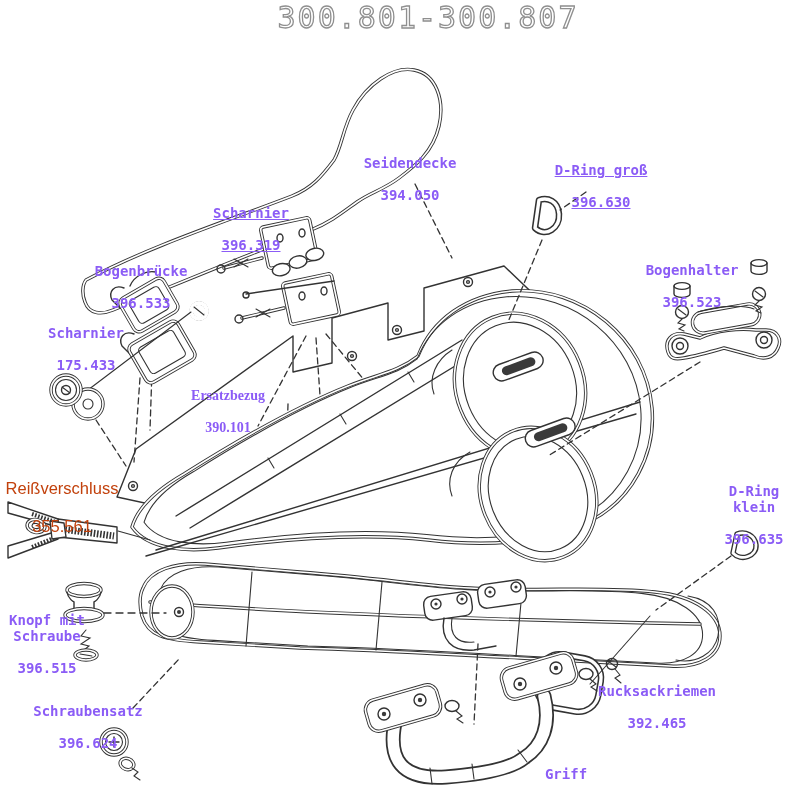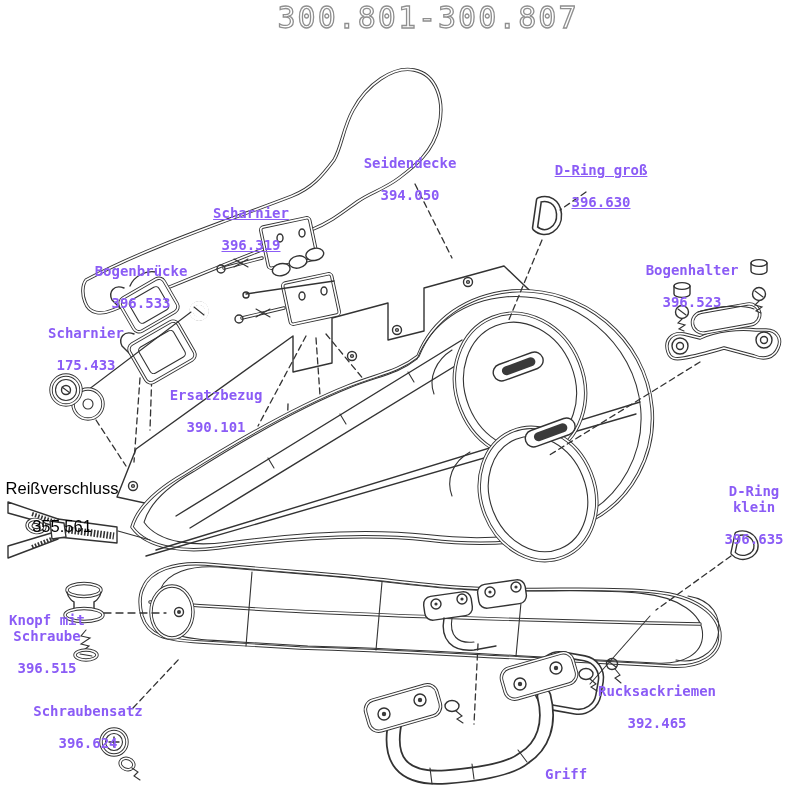--- a/index.html
+++ b/index.html
@@ -5,21 +5,21 @@
   html,body{margin:0;padding:0;background:#fff;}
   #stage{position:relative;width:800px;height:792px;background:#fff;overflow:hidden;
          font-family:"DejaVu Sans Mono",monospace;}
   #art{position:absolute;left:0;top:0;}
   .title{position:absolute;top:0px;left:428px;transform:translateX(-50%);
          font:400 30px "DejaVu Sans Mono",monospace;letter-spacing:2px;
          color:#fff;-webkit-text-stroke:1.3px #8f8f8f;white-space:nowrap;}
   .label{position:absolute;transform:translateX(-50%);text-align:center;
          font:bold 14px "DejaVu Sans Mono",monospace;color:#8b5cf6;
          line-height:1.14;white-space:pre-line;}
-  .label--sans{font:400 16.5px "Liberation Sans",sans-serif;color:#000000;}
+  .label--sans{font:400 16.5px "Liberation Sans",sans-serif;color:#c2410c;}
   
   .s{stroke:#333;fill:none;stroke-width:1.4;stroke-linecap:round;stroke-linejoin:round}
   .sf{stroke:#333;fill:#fff;stroke-width:1.4;stroke-linejoin:round}
   .t1{stroke:#333;fill:#fff;stroke-width:3.4;stroke-linejoin:round}
   .t1n{stroke:#333;fill:none;stroke-width:3.4;stroke-linecap:round}
   .t2{stroke:#fff;fill:none;stroke-width:1.6;stroke-linecap:round}
   .thin{stroke:#333;fill:none;stroke-width:1.1;stroke-linecap:round}
   .dash{stroke:#333;fill:none;stroke-width:1.3;stroke-dasharray:6 4;stroke-linecap:round}
   .ring1{stroke:#333;fill:none;stroke-width:6.5;stroke-linejoin:round}
   .ring2{stroke:#fff;fill:none;stroke-width:3.4;stroke-linejoin:round}
@@ -358,21 +358,21 @@
     <div>396.533</div>
   </div>
   <div class="label" style="left:692px;top:247px;">
     <div>Bogenhalter</div>
     <div>396.523</div>
   </div>
   <div class="label" style="left:86px;top:310px;">
     <div>Scharnier</div>
     <div>175.433</div>
   </div>
-  <div class="label" style="left:216px;top:372px;">
+  <div class="label" style="left:228px;top:372px;font-family:Liberation Serif, serif;">
     <div>Ersatzbezug</div>
     <div>390.101</div>
   </div>
   <div class="label label--sans" style="left:62px;top:460px;">
     <div>Reißverschluss</div>
     <div>355.561</div>
   </div>
   <div class="label" style="left:754px;top:468px;">
     <div>D-Ring klein</div>
     <div>396.635</div>

